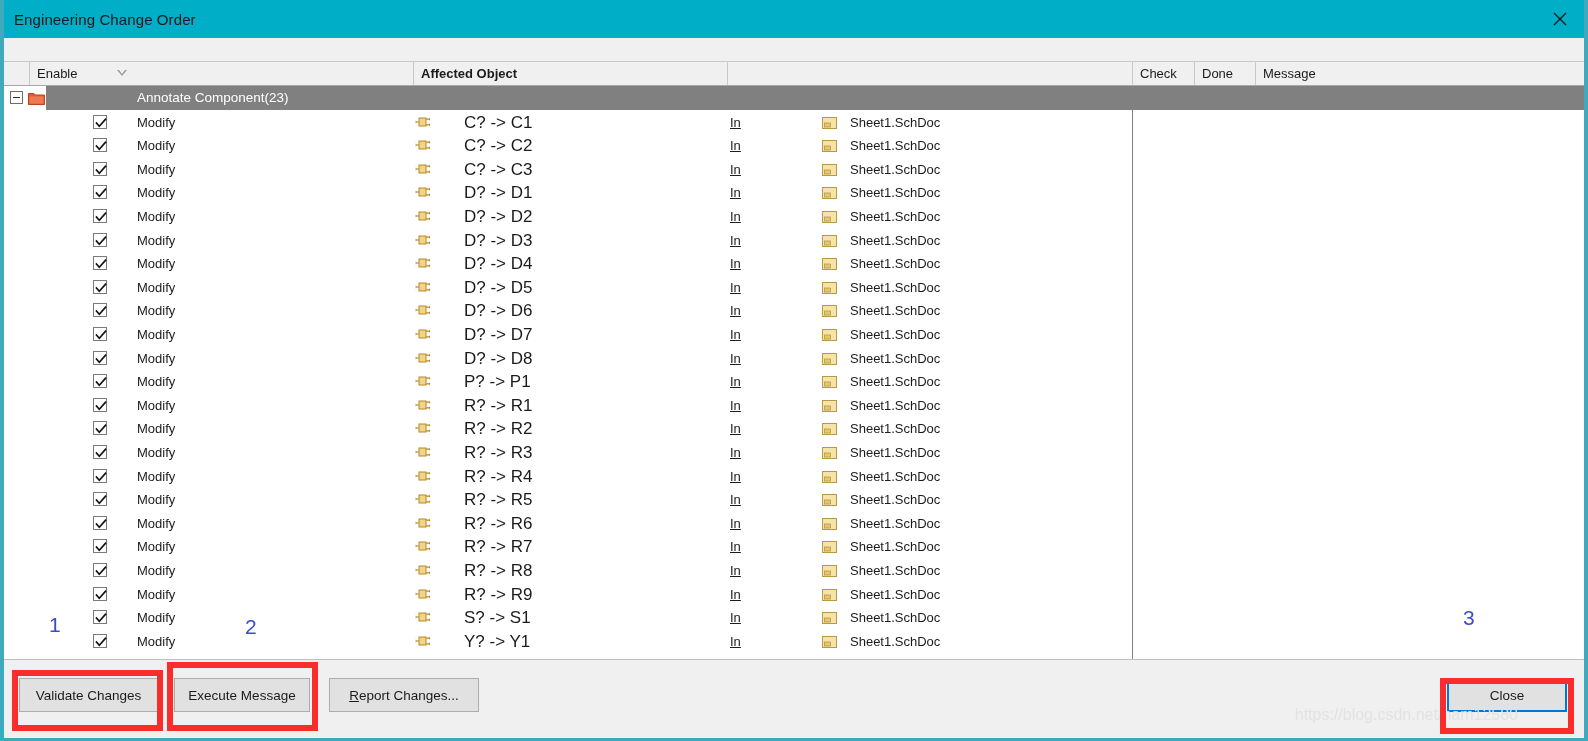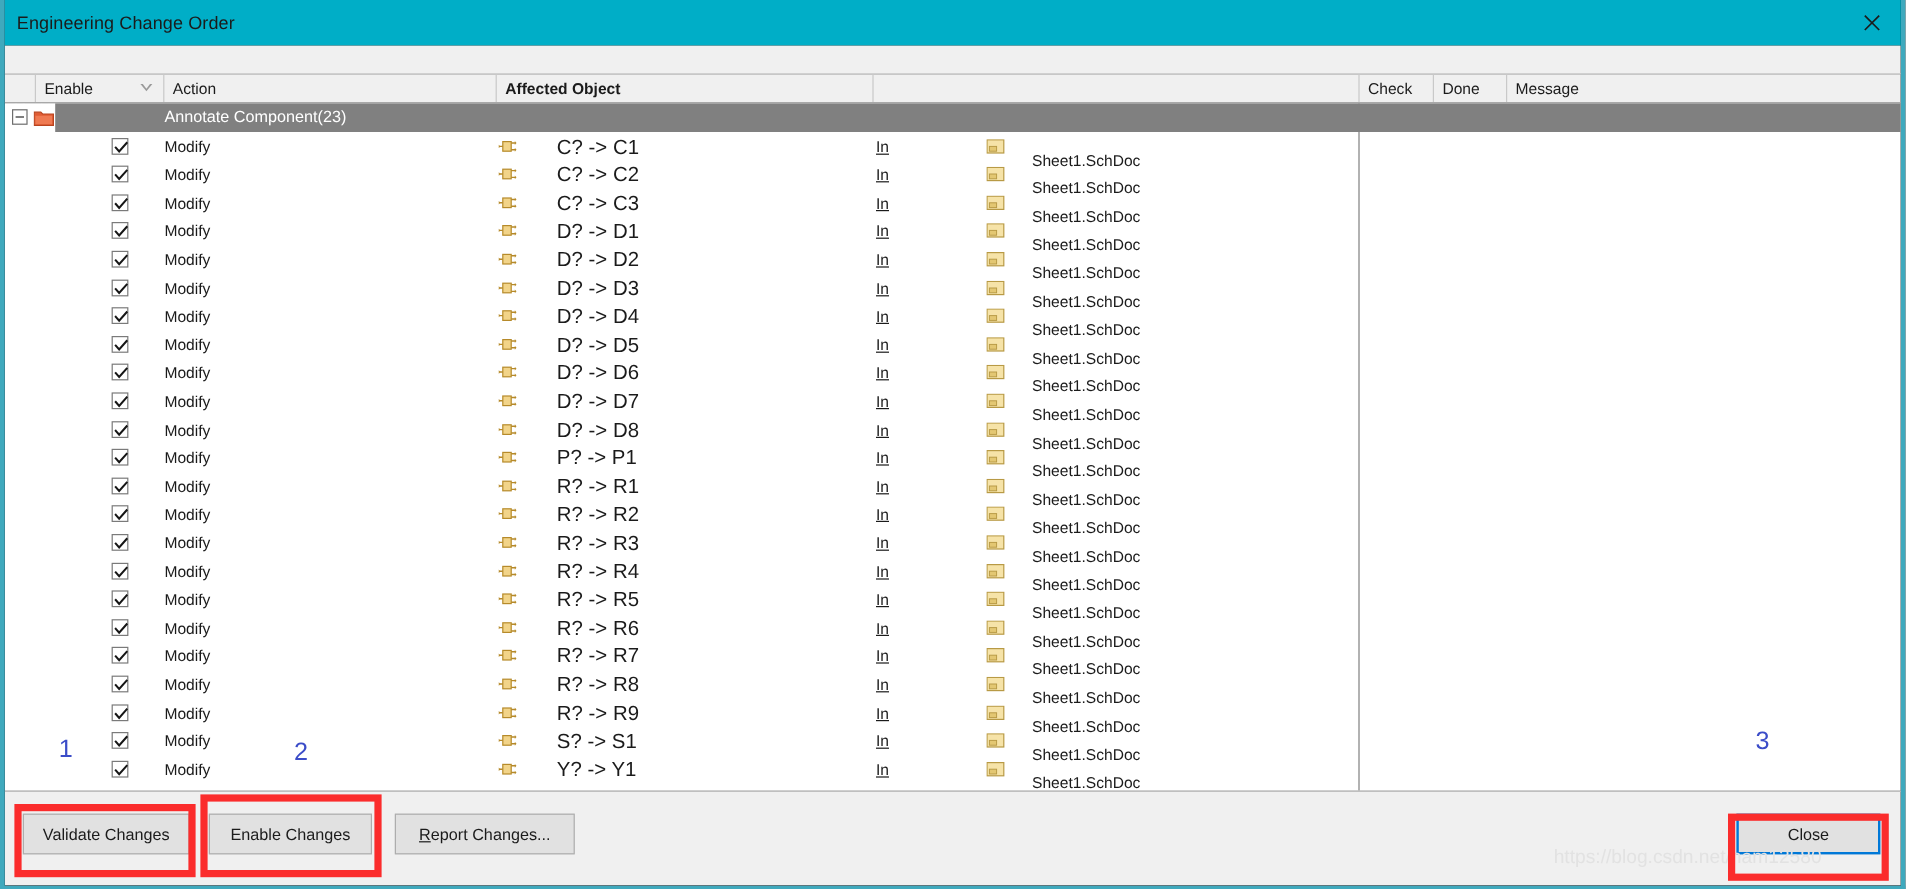--- a/index.html
+++ b/index.html
@@ -9,21 +9,21 @@
   }
   body {
     font-family: "Liberation Sans", sans-serif;
     -webkit-font-smoothing: antialiased;
   }
   #app {
     position: relative;
     width: 1588px;
     height: 741px;
     overflow: hidden;
-    background: #000000;
+    background: #86efac;
     box-sizing: border-box;
     border-left: 4px solid #3fa9bd;
     border-right: 4px solid #3fa9bd;
     border-bottom: 3px solid #3fa9bd;
   }
 
   
   .titlebar {
     position: absolute;
     left: -4px; top: 0;
@@ -241,27 +241,26 @@
     white-space: nowrap;
     text-decoration: underline;
   }
   .docicon {
     position: absolute;
     left: 818px; top: 5px;
     width: 16px; height: 13px;
   }
   .c-doc {
     position: absolute;
-    left: 846px; top: 11px;
+    left: 846px; top: 0;
     height: 23.6px;
     line-height: 23.6px;
     font-size: 13px;
     color: #1b1b1b;
     white-space: nowrap;
-    margin-left: 10px;
   }
 
   
   .annot-num {
     position: absolute;
     font-size: 21px;
     color: #3b4cc8;
     font-family: "Liberation Sans", sans-serif;
     z-index: 30;
   }
@@ -332,23 +331,20 @@
   <div class="grouphdr">
     <div class="cell mods">Modifications</div>
     <div class="cell status">Status</div>
   </div>
 
   <div class="colhdr">
     <div class="col first" style="left:0;width:25px;"></div>
     <div class="col" style="left:25px;width:107px;">
       <span>Enable</span>
       <span class="sort-tri"></span>
-    </div>
-    <div class="col" style="left:132px;width:277px;">
-      <span>Action</span>
     </div>
     <div class="col" style="left:409px;width:314px;font-weight:bold;">
       <span>Affected Object</span>
     </div>
     <div class="col" style="left:723px;width:92px;">
       <span></span>
     </div>
     <div class="col" style="left:1128px;width:62px;">
       <span>Check</span>
     </div>
@@ -884,21 +880,21 @@
         </div>
       </div>
   </div>
 
   <div class="annot-num" style="left:45px;  top:613px;">1</div>
   <div class="annot-num" style="left:241px; top:615px;">2</div>
   <div class="annot-num" style="left:1459px;top:606px;">3</div>
 
   <div class="bottombar">
     <div class="btn" style="left:15px; top:18px; width:139px;">Validate Changes</div>
-    <div class="btn" style="left:170px; top:18px; width:136px;">Enable Changes</div>
+    <div class="btn" style="left:170px; top:18px; width:136px;">Execute Message</div>
     <div class="btn" style="left:325px; top:18px; width:150px;">
       <span class="u">R</span>
         <span>eport Changes...</span>
     </div>
 
     <div class="btn focused" style="left:1443px; top:18px; width:120px;">Close</div>
 
     <div class="watermark">https://blog.csdn.net/nam12580</div>
   </div>
 

